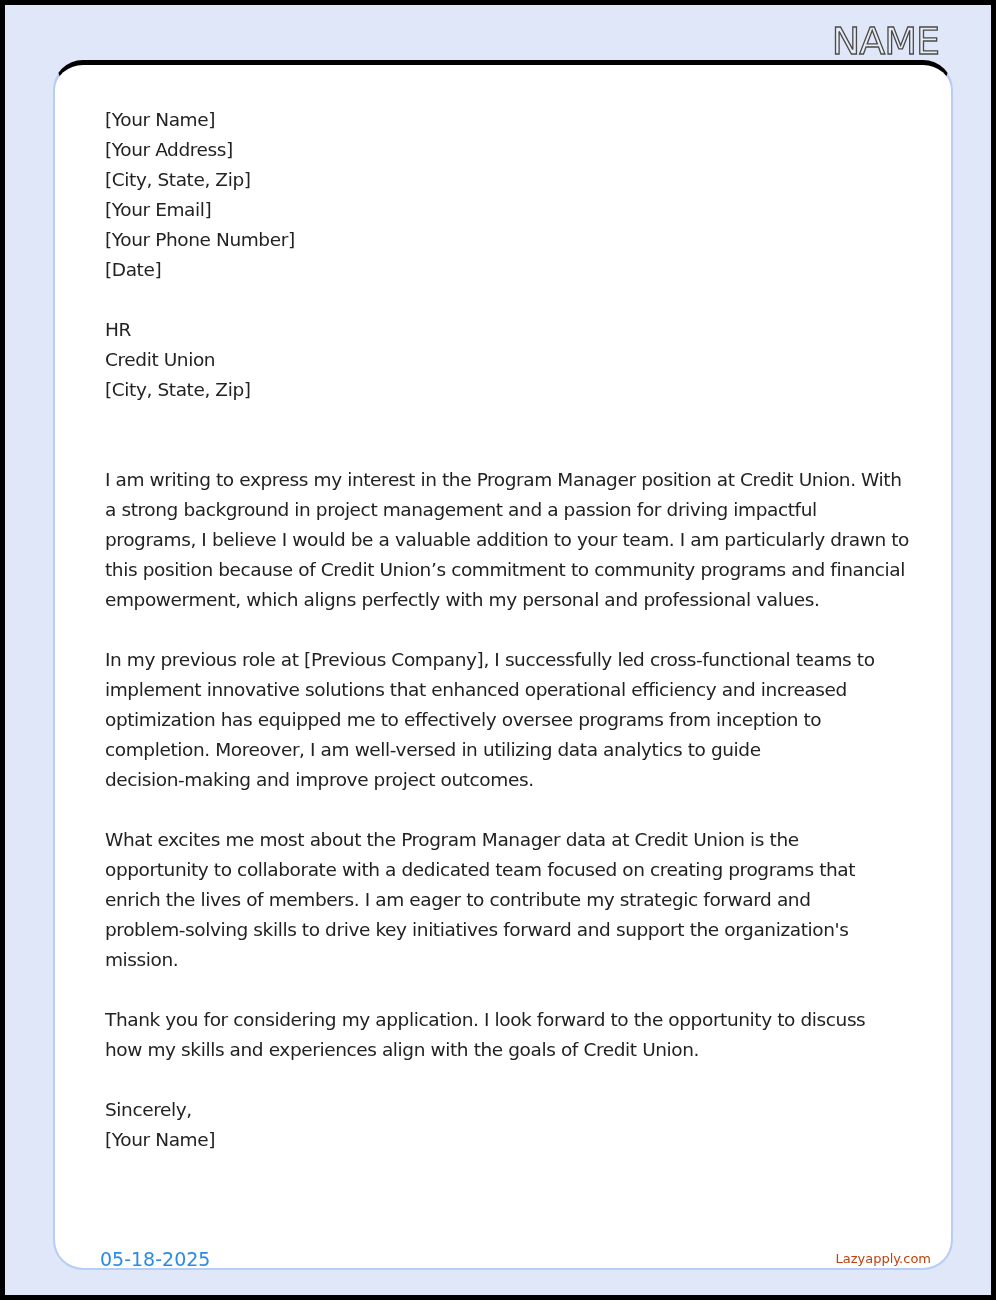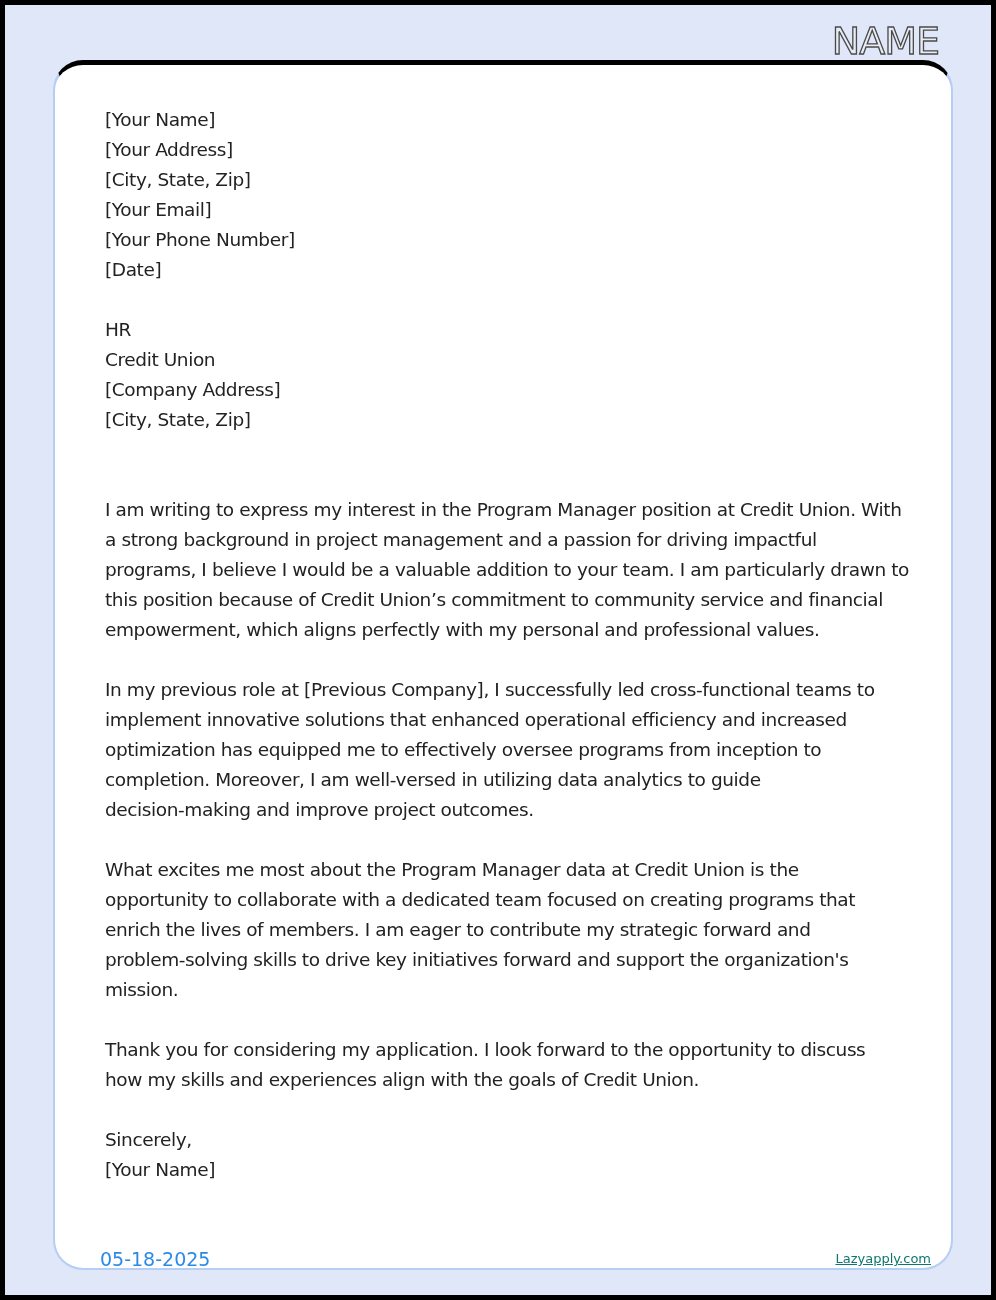--- a/index.html
+++ b/index.html
@@ -53,22 +53,21 @@
     position: absolute;
     left: 100px; top: 1248px;
     font-size: 19px;
     color: #2b8ae6;
     letter-spacing: 0px;
   }
   .brand {
     position: absolute;
     right: 60px; top: 1246px;
     font-size: 13px;
-    color: #0f766e;
-    text-decoration: underline;
+    color: #c2410c;
   }
 </style>
 </head>
 <body>
 
 <div class="frame">
   <div class="header-name">NAME</div>
 
   <div class="page">
     <div class="content">
@@ -77,31 +76,30 @@
         <span class="line">[Your Address]</span>
         <span class="line">[City, State, Zip]</span>
         <span class="line">[Your Email]</span>
         <span class="line">[Your Phone Number]</span>
         <span class="line">[Date]</span>
       </div>
       <span class="blank"></span>
       <div>
         <span class="line">HR</span>
         <span class="line">Credit Union</span>
-        <span class="line">[Company Address]</span>
         <span class="line">[City, State, Zip]</span>
       </div>
       <span class="blank"></span>
       <span class="blank"></span>
 
       <div class="para">
         <span class="line">I am writing to express my interest in the Program Manager position at Credit Union. With</span>
         <span class="line">a strong background in project management and a passion for driving impactful</span>
         <span class="line">programs, I believe I would be a valuable addition to your team. I am particularly drawn to</span>
-        <span class="line">this position because of Credit Union’s commitment to community service and financial</span>
+        <span class="line">this position because of Credit Union’s commitment to community programs and financial</span>
         <span class="line">empowerment, which aligns perfectly with my personal and professional values.</span>
       </div>
       <span class="blank"></span>
 
       <div class="para">
         <span class="line">In my previous role at [Previous Company], I successfully led cross-functional teams to</span>
         <span class="line">implement innovative solutions that enhanced operational efficiency and increased</span>
         <span class="line">optimization has equipped me to effectively oversee programs from inception to</span>
         <span class="line">completion. Moreover, I am well-versed in utilizing data analytics to guide</span>
         <span class="line">decision-making and improve project outcomes.</span>

